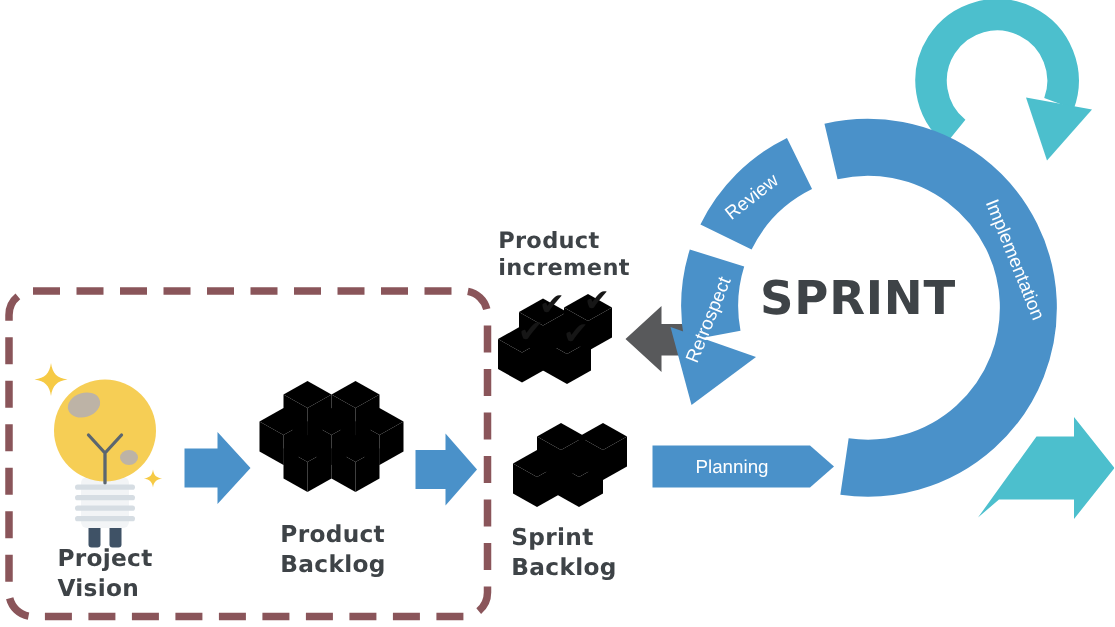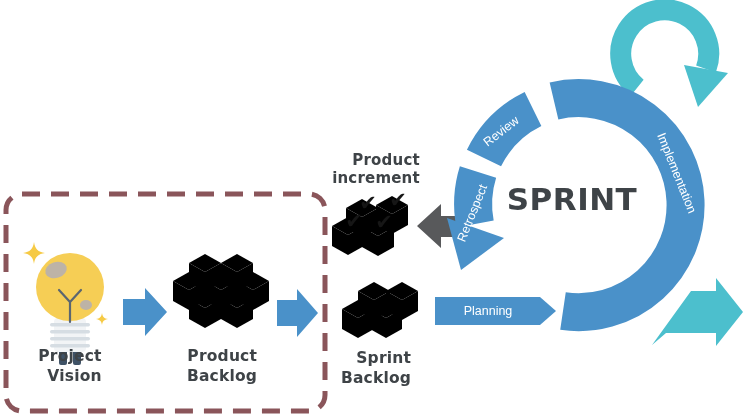--- a/index.html
+++ b/index.html
@@ -12,21 +12,21 @@
   
   .ring-seg{fill:none;stroke:#4A91C9;stroke-width:38;}
   .ring-fill{fill:#4A91C9;}
   .teal-seg{fill:none;stroke:#4CBFCD;stroke-width:21;}
   .teal-fill{fill:#4CBFCD;}
   .gray-fill{fill:#58595B;}
   .phase-label{font-family:"Liberation Sans","DejaVu Sans",sans-serif;fill:#ffffff;font-size:12.5px;text-anchor:middle;}
   
   .lbl{
     position:absolute;transform:translate(-50%,-50%);
-    color:#3E4347;font-weight:bold;text-align:right;
+    color:#3E4347;font-weight:bold;text-align:left;
     font-size:15.5px;line-height:20px;white-space:pre-line;letter-spacing:.2px;
   }
   .sprint-title{
     position:absolute;left:572px;top:199px;transform:translate(-50%,-50%);
     color:#3E4347;font-weight:800;font-size:31px;letter-spacing:.5px;white-space:nowrap;
   }
 </style>
 </head>
 <body>
 
@@ -118,21 +118,21 @@
     <path d="M652 345 L691 291 L716 291 L716 278 L743 312 L716 346 L716 333 L666 333 Z" class="teal-fill"></path>
 
     <text class="phase-label" x="488" y="311" dy="0.35em">Planning</text>
     <text class="phase-label" transform="rotate(68 677 173)" x="677" y="173" dy="0.35em">Implementation</text>
     <text class="phase-label" transform="rotate(-38 501 131)" x="501" y="131" dy="0.35em">Review</text>
     <text class="phase-label" transform="rotate(-68 472 213)" x="472" y="213" dy="0.35em" font-size="12">Retrospect</text>
   </svg>
 
   <div class="sprint-title">SPRINT</div>
 
-  <div class="lbl" style="left:70px;top:366px;">Project
+  <div class="lbl" style="left:70px;top:382px;">Project
 Vision</div>
   <div class="lbl" style="left:222px;top:366px;">Product
 Backlog</div>
   <div class="lbl" style="left:376px;top:368px;">Sprint
 Backlog</div>
   <div class="lbl" style="left:376px;top:169px;font-size:15px;line-height:18px;">Product
 increment</div>
 
 </div>
 

